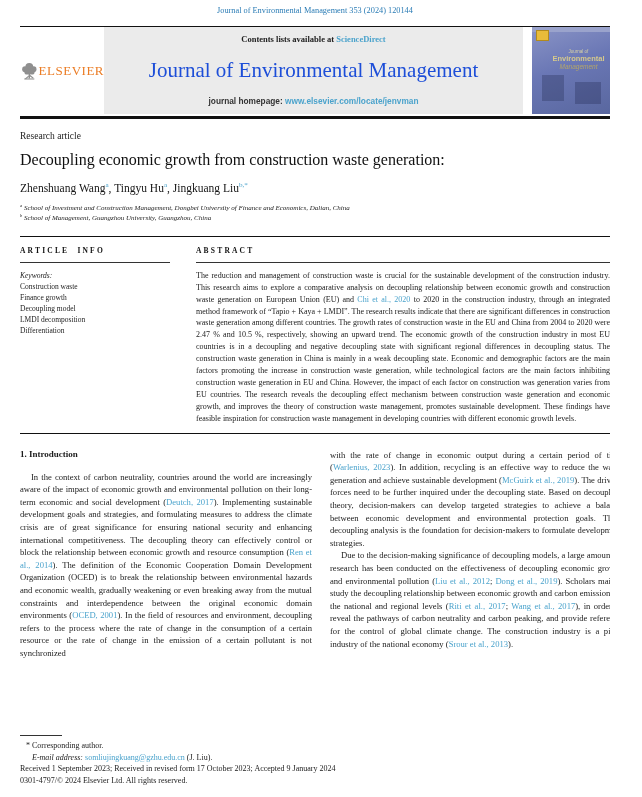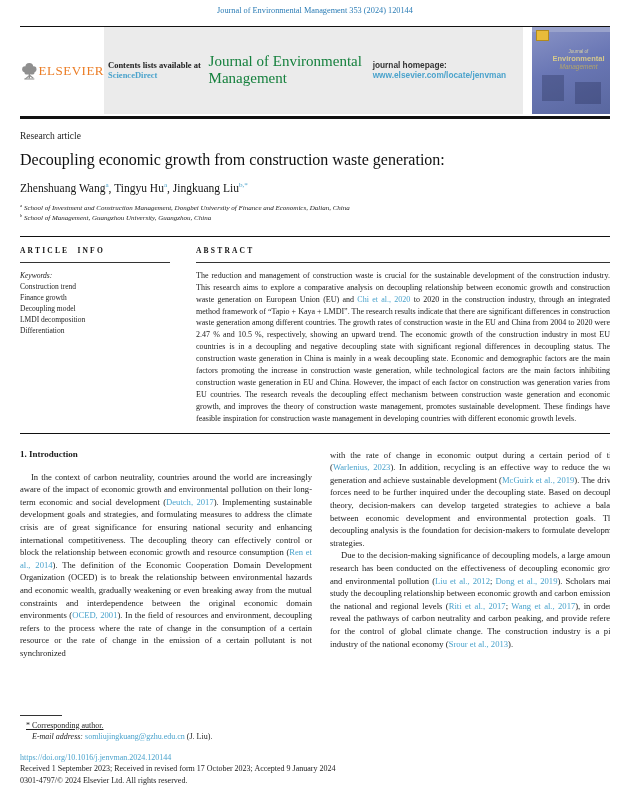--- a/index.html
+++ b/index.html
@@ -4,23 +4,23 @@
 <style>
   html,body{margin:0;padding:0;background:#ffffff;}
   .page{position:relative;width:630px;height:797px;overflow:hidden;background:#fff;
         font-family:"Liberation Serif", serif;color:#1c1c1c;}
   .inner{padding:0 20px;}
   .journal-ref{margin-top:6px;text-align:center;font-size:8.3px;color:#2b7cb5;}
   .rule-thin{border-top:1px solid #111;margin-top:11px;}
   .banner{display:flex;align-items:stretch;height:87px;}
   .logo-block{width:84px;background:#fff;display:flex;flex-direction:row;align-items:center;justify-content:flex-end;padding-top:3px;}
   .elsevier-word{font-size:13px;color:#eb7c24;letter-spacing:.5px;margin-top:-2px;}
-  .banner-center{flex:1;background:#ebebeb;display:flex;flex-direction:row;align-items:center;justify-content:space-between;padding:7px 4px 8px 4px;}
+  .banner-center{flex:1;background:#ebebeb;display:flex;flex-direction:column;align-items:center;justify-content:space-between;padding:7px 4px 8px 4px;}
   .contents-line{font-size:8.5px;font-weight:bold;color:#222;}
-  .banner-title{font-size:15px;color:#15803d;}
+  .banner-title{font-size:21px;color:#1d4ed8;}
   .homepage-line{font-family:"Liberation Sans", sans-serif;font-size:8.3px;font-weight:bold;color:#333;}
   .link{color:#4ba3cc;}
   .cover{width:78px;margin-left:9px;position:relative;background:linear-gradient(160deg,#8a94c6 0%,#6a77b5 45%,#59679f 100%);overflow:hidden;}
   .cover-strip{position:absolute;top:0;left:0;right:0;height:5px;background:#9aa3cc;}
   .cover-badge{position:absolute;top:3px;left:4px;width:11px;height:9px;background:#e8bb3a;border:1px solid #b28a1d;}
   .cover-text{position:absolute;top:22px;left:15px;right:0;text-align:center;font-family:"Liberation Sans", sans-serif;}
   .cover-line1{font-size:4.5px;color:#d8d2a5;}
   .cover-line2{font-size:7.5px;font-weight:bold;color:#d6c98c;}
   .cover-line3{font-size:6.5px;font-style:italic;color:#b3a56b;}
   .cover-art1{position:absolute;left:10px;top:48px;width:22px;height:26px;background:rgba(40,50,90,.35);}
@@ -44,21 +44,21 @@
   .rule-mid{border-top:1px solid #111;margin-top:8px;}
   .body-cols{display:flex;margin-top:15px;height:228px;overflow:hidden;}
   .col{width:292px;flex:none;}
   .col + .col{margin-left:18px;}
   .sec-heading{font-size:9px;font-weight:bold;margin-bottom:12px;}
   .body-par{font-size:8.6px;line-height:12.6px;text-align:justify;margin:0;color:#1b1b1b;}
   .body-par.indent{text-indent:11px;}
   .body-par + .body-par{margin-top:0;}
   .footer{position:absolute;left:20px;right:20px;bottom:11px;font-size:8px;line-height:11.5px;}
   .foot-rule{width:42px;border-top:1px solid #333;margin-bottom:4px;}
-  .corr{padding-left:6px;text-decoration:underline;}
+  .corr{padding-left:6px;}
   .email-line{padding-left:12px;}
   .em-label{font-style:italic;}
   .doi{margin-top:9px;}
   .received{color:#1b1b1b;}
   .copyright{color:#1b1b1b;}
 </style>
 </head>
 <body>
 
 <div class="page">
@@ -124,21 +124,21 @@
       <div><sup>b</sup><span> School of Management, Guangzhou University, Guangzhou, China</span></div>
     </div>
 
     <div class="rule-thin" style="margin-top:13px;"></div>
 
     <div class="info-row">
       <div class="info-col">
         <div class="section-head">ARTICLE INFO</div>
         <div class="head-rule"></div>
         <div class="kw-label">Keywords:</div>
-        <div class="kw">Construction trend</div>
+        <div class="kw">Construction waste</div>
         <div class="kw">Finance growth</div>
         <div class="kw">Decoupling model</div>
         <div class="kw">LMDI decomposition</div>
         <div class="kw">Differentiation</div>
       </div>
       <div class="abs-col">
         <div class="section-head">ABSTRACT</div>
         <div class="head-rule"></div>
         <div class="abs-text"><span>The reduction and management of construction waste is crucial for the sustainable development of the construction industry. This research aims to explore a comparative analysis on decoupling relationship between economic growth and construction waste generation on European Union (EU) and </span><span class="cite">Chi et al., 2020</span><span> to 2020 in the construction industry, through an integrated method framework of “Tapio + Kaya + LMDI”. The research results indicate that there are significant differences in construction waste generation among different countries. The growth rates of construction waste in the EU and China from 2004 to 2020 were 2.47 % and 10.5 %, respectively, showing an upward trend. The economic growth of the construction industry in most EU countries is in a decoupling and negative decoupling state with significant regional differences in decoupling status. The construction waste generation in China is mainly in a weak decoupling state. Economic and demographic factors are the main factors promoting the increase in construction waste generation, while technological factors are the main factors inhibiting construction waste generation in EU and China. However, the impact of each factor on construction was generation varies from EU countries. The research reveals the decoupling effect mechanism between construction waste generation and economic growth, and improves the theory of construction waste management, promotes sustainable development. These findings have feasible inspiration for construction waste management in developing countries with different economic growth levels.</span></div>
       </div>
@@ -158,17 +158,16 @@
     </div>
 
   </div>
 
   <div class="footer">
     <div class="foot-rule"></div>
     <div class="corr">* Corresponding author.</div>
     <div class="email-line">
       <span class="em-label">E-mail address: </span><span class="link">somliujingkuang@gzhu.edu.cn</span><span> (J. Liu).</span>
     </div>
-    <div class="doi link">https://doi.org/10.1016/j.jenvman.2024.120144</div>
     <div class="received">Received 1 September 2023; Received in revised form 17 October 2023; Accepted 9 January 2024</div>
     <div class="copyright">0301-4797/© 2024 Elsevier Ltd. All rights reserved.</div>
   </div>
 </div>
 
 </body></html>

